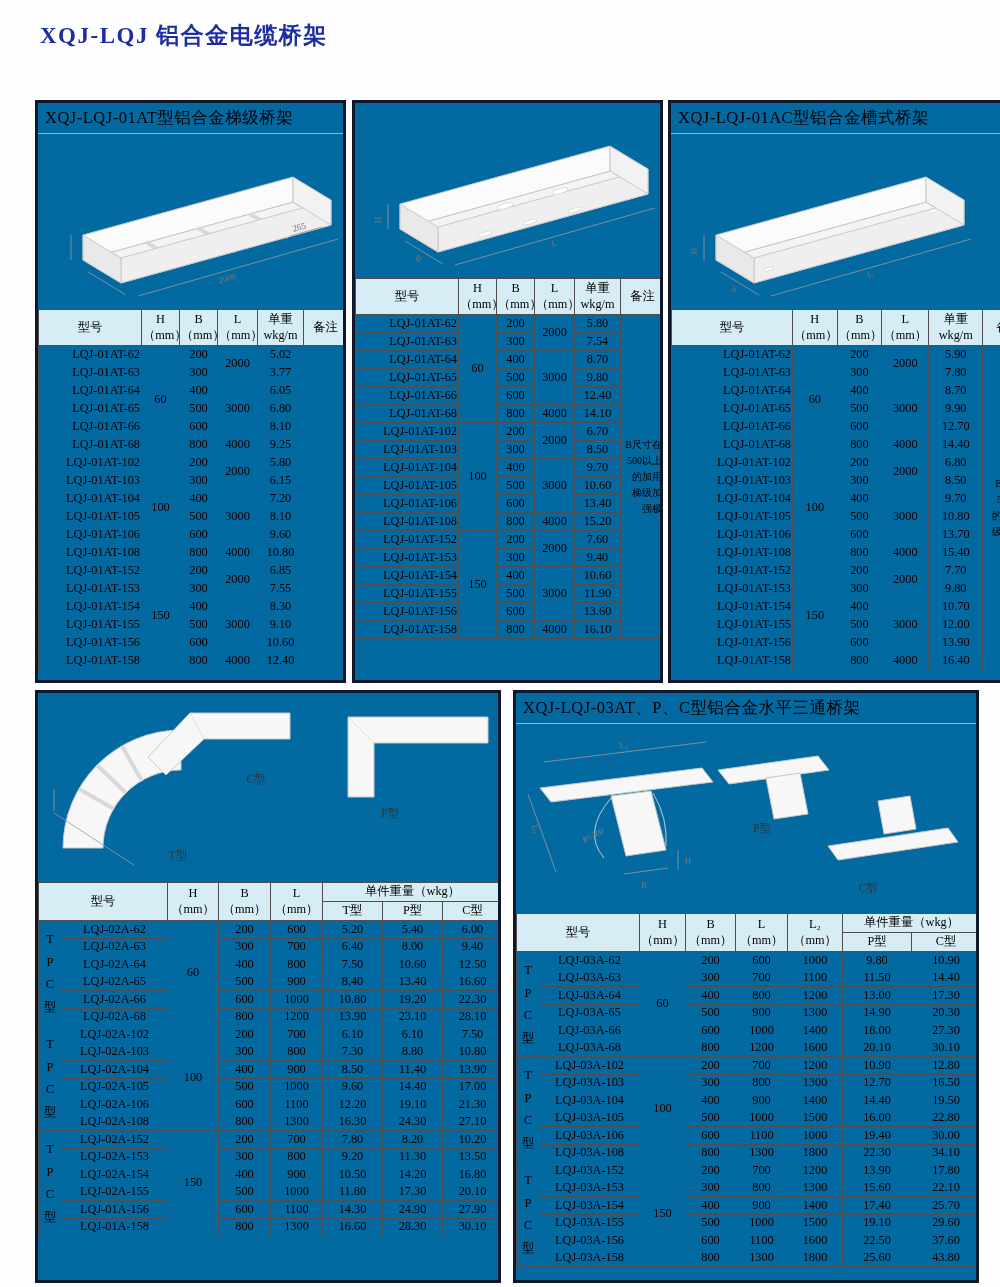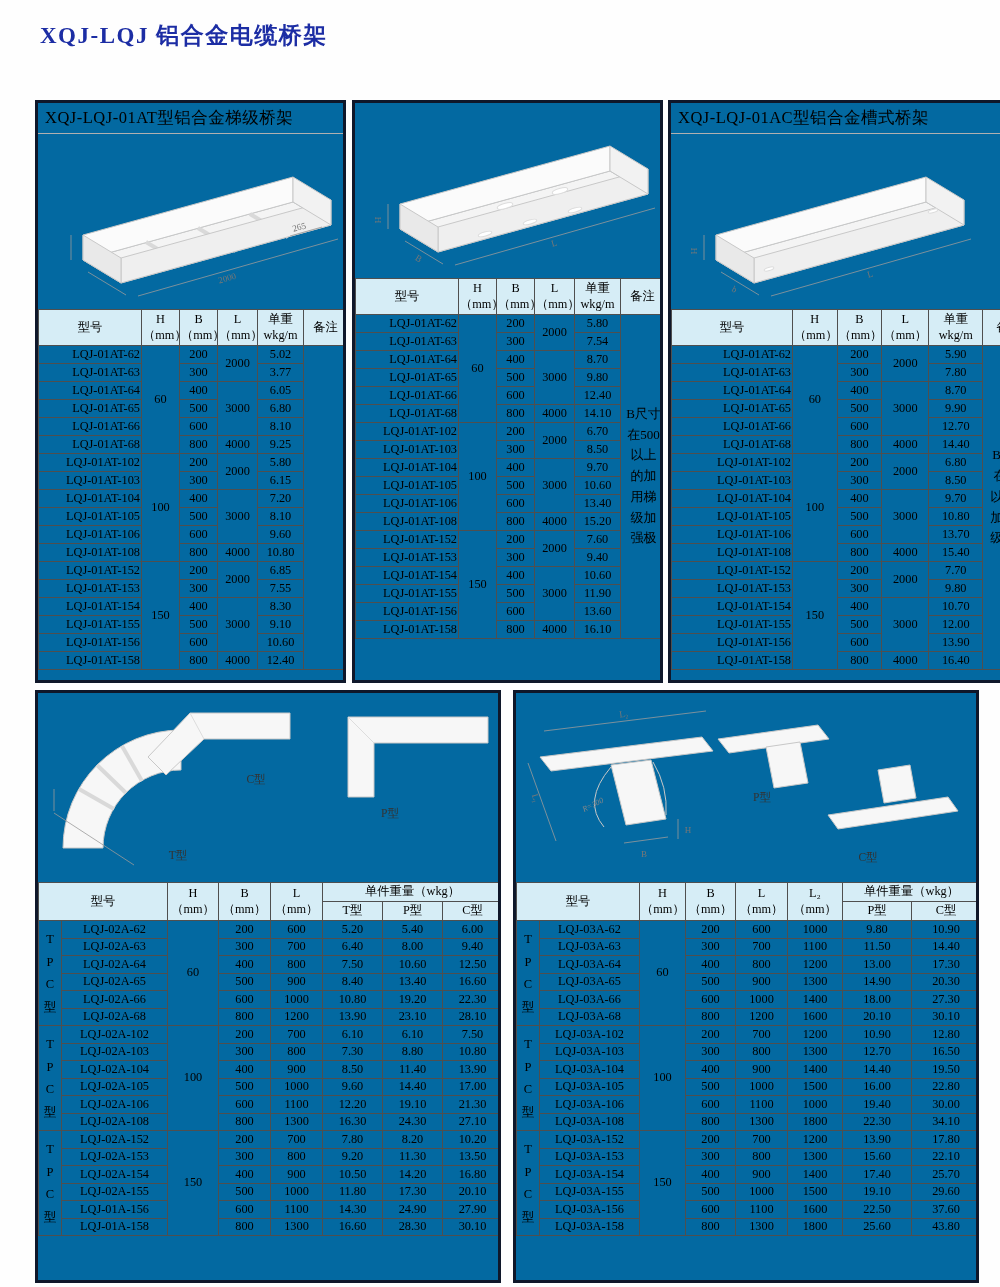--- a/index.html
+++ b/index.html
@@ -21,22 +21,22 @@
   .bot .illus{height:189px}
   table.grid{border-collapse:collapse;table-layout:fixed;width:100%}
   .grid th,.grid td{border:1px solid #4f4f4f;text-align:center;font-size:12.3px;
                     white-space:pre-line;overflow:hidden;padding:0 1px;line-height:1.25}
   .grid th{background:var(--header_bg,#d6edf6);font-weight:normal}
   .top .grid th{height:36px}
   .bot .grid th{height:19px}
   .top .grid td{height:18px}
   .bot .grid td{height:17.5px}
   .top .grid td:first-child{text-align:right;padding-left:9px}
-  .grid td.note{text-align:center;vertical-align:middle;padding:2px 2px 2px 4px;
-                line-height:1.6;font-size:13px}
+  .grid td.note{text-align:right;vertical-align:middle;padding:2px 2px 2px 4px;
+                line-height:1.6;font-size:10px}
   .grid td.side{line-height:1.8;font-size:12.5px;padding:0}
   svg text{font-family:"Liberation Serif","DejaVu Serif",serif}
   .dim{fill:#777;font-size:9px}
   .dim-sm{fill:#888;font-size:8px;font-style:italic}
   .flabel{fill:#333;font-size:11.5px}
   .lineart{stroke:#c8c8c8;stroke-width:1;fill:#f7f7f7}
   .dimline{stroke:#9a9a9a;stroke-width:.8;fill:none}
   .rung{stroke:#d9d9d9;stroke-width:4}
 </style>
 </head>
@@ -723,20 +723,21 @@
             <td>1300</td>
             <td>16.60</td>
             <td>28.30</td>
             <td>30.10</td>
           </tr>
         </tbody>
       </table>
   </section>
 
   <section class="panel bot" id="s5">
+    <div class="panel-title">XQJ-LQJ-03AT、P、C型铝合金水平三通桥架</div>
     <div class="illus">
       <svg width="464" height="189" viewBox="0 0 464 189">
         <g class="lineart">
           <polygon points="24,64 186,44 197,58 35,78"></polygon>
           <polygon points="95,72 135,67 150,126 110,132"></polygon>
           <path d="M 95,74 Q 66,108 88,134" fill="none"></path>
           <path d="M 137,69 Q 152,94 150,122" fill="none"></path>
         </g>
         <g class="dimline">
           <line x1="28" y1="38" x2="190" y2="18"></line>

